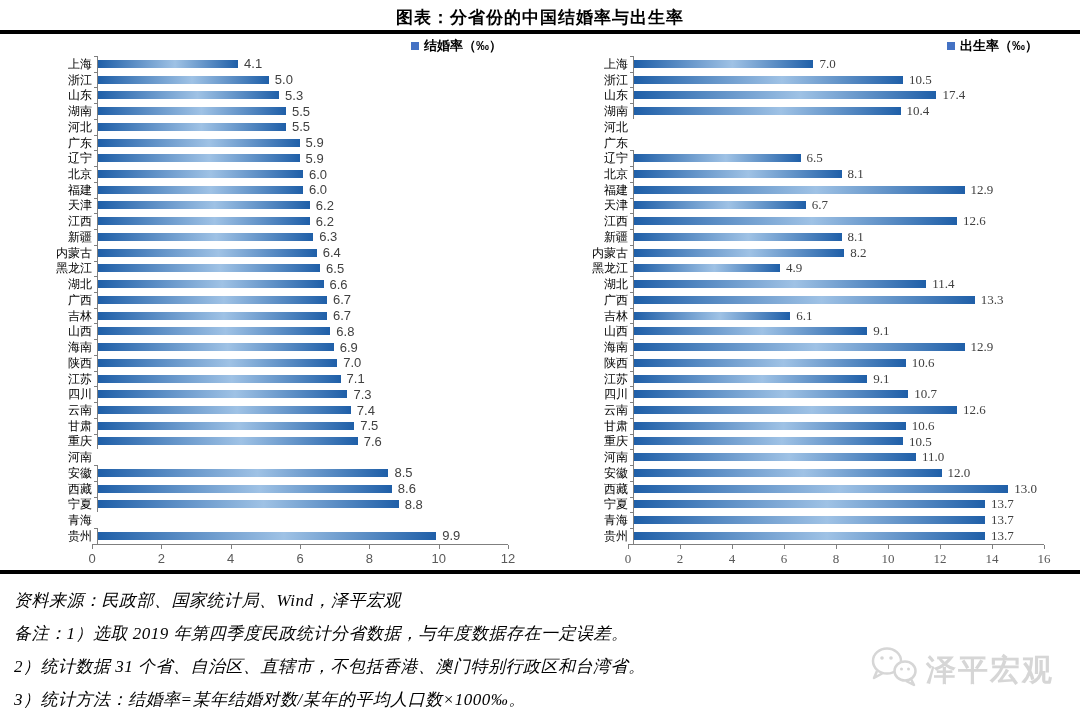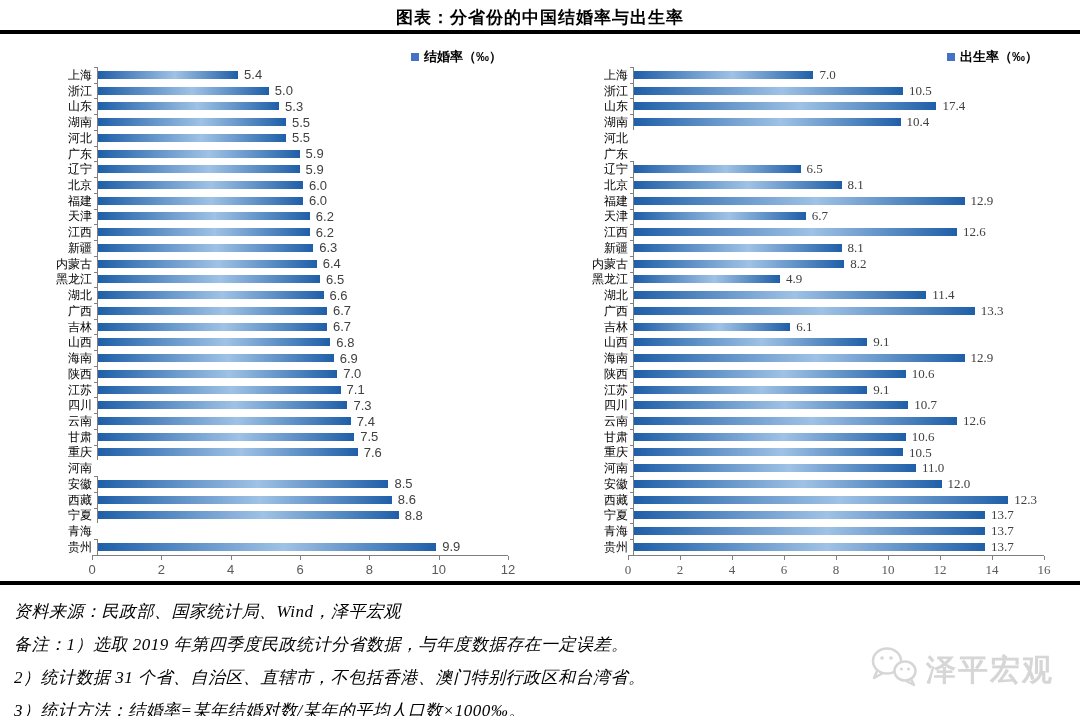--- a/index.html
+++ b/index.html
@@ -5,21 +5,21 @@
   html,body{margin:0;padding:0;}
   body{
     width:1080px;height:716px;background:#ffffff;position:relative;overflow:hidden;
     font-family:"Liberation Sans",sans-serif;color:#000;
   }
   .title{
     text-align:center;font-size:17px;font-weight:bold;letter-spacing:1px;
     padding-top:6px;height:24px;
   }
   .divider{height:4px;background:#000;width:1080px;}
-  .charts{display:flex;justify-content:space-between;padding:0 36px 0 34px;margin-top:13px;}
+  .charts{display:flex;justify-content:space-between;padding:0 36px 0 34px;margin-top:2px;}
   .chart{width:474px;}
   .legend{
     display:flex;justify-content:flex-end;align-items:center;gap:5px;
     height:20px;font-size:13px;font-weight:bold;padding-right:6px;
   }
   .legend-swatch{width:8px;height:8px;background:var(--legend,#4472C4);display:inline-block;}
   .rows{height:488px;display:flex;flex-direction:column;}
   .row{flex:1 1 0;display:flex;align-items:center;min-height:0;}
   .cat{
     width:58px;flex-shrink:0;text-align:right;padding-right:5px;
@@ -64,21 +64,21 @@
     <div class="legend">
       <span class="legend-swatch"></span>
       <span>结婚率（‰）</span>
     </div>
     <div class="plot">
         <div class="rows">
           <div class="row">
             <span class="cat">上海</span>
             <div class="barwrap">
               <div class="bar" style="width: 34.1667%;"></div>
-              <span class="val">5.4</span>
+              <span class="val">4.1</span>
             </div>
           </div>
           <div class="row">
             <span class="cat">浙江</span>
             <div class="barwrap">
               <div class="bar" style="width: 41.6667%;"></div>
               <span class="val">5.0</span>
             </div>
           </div>
           <div class="row">
@@ -483,21 +483,21 @@
             <span class="cat">安徽</span>
             <div class="barwrap">
               <div class="bar" style="width: 75%;"></div>
               <span class="val">12.0</span>
             </div>
           </div>
           <div class="row">
             <span class="cat">西藏</span>
             <div class="barwrap">
               <div class="bar" style="width: 91.25%;"></div>
-              <span class="val">12.3</span>
+              <span class="val">13.0</span>
             </div>
           </div>
           <div class="row">
             <span class="cat">宁夏</span>
             <div class="barwrap">
               <div class="bar" style="width: 85.625%;"></div>
               <span class="val">13.7</span>
             </div>
           </div>
           <div class="row">

